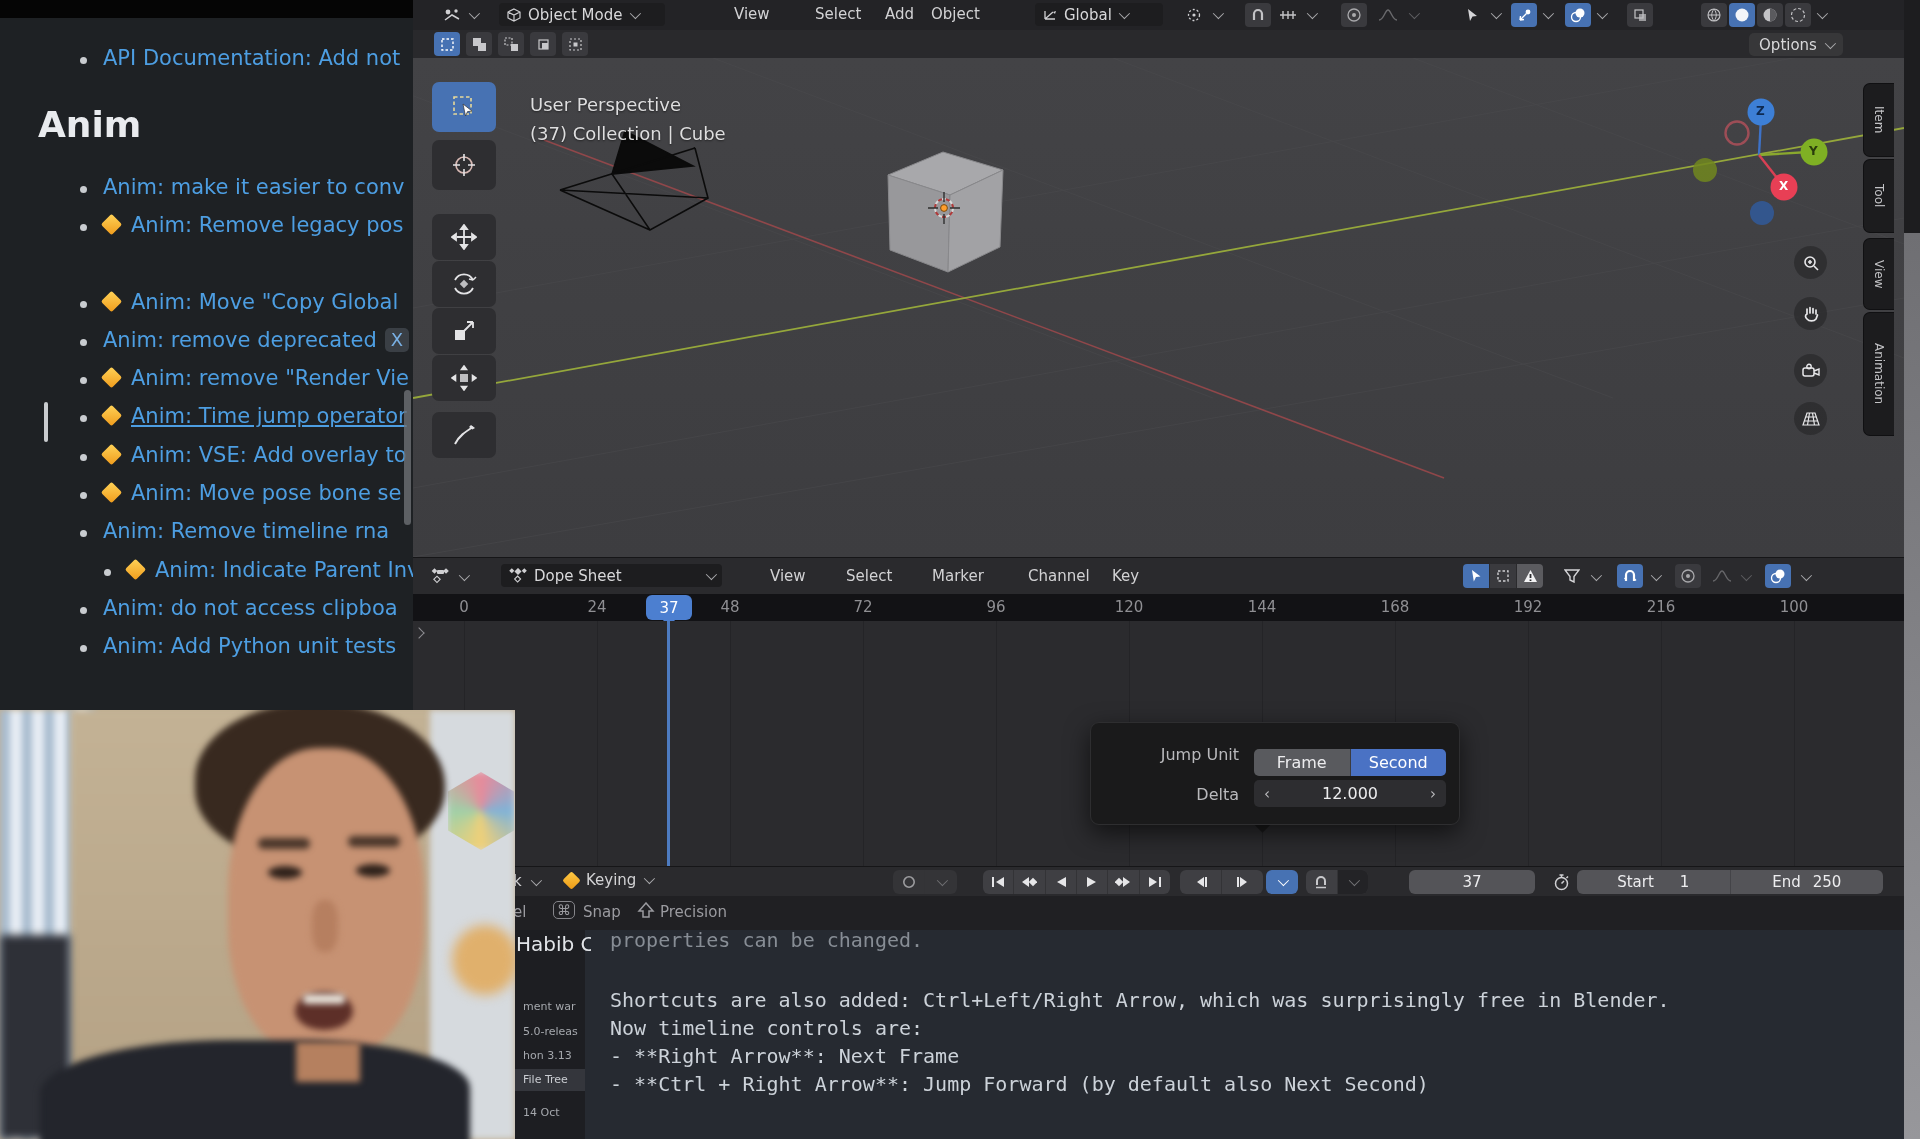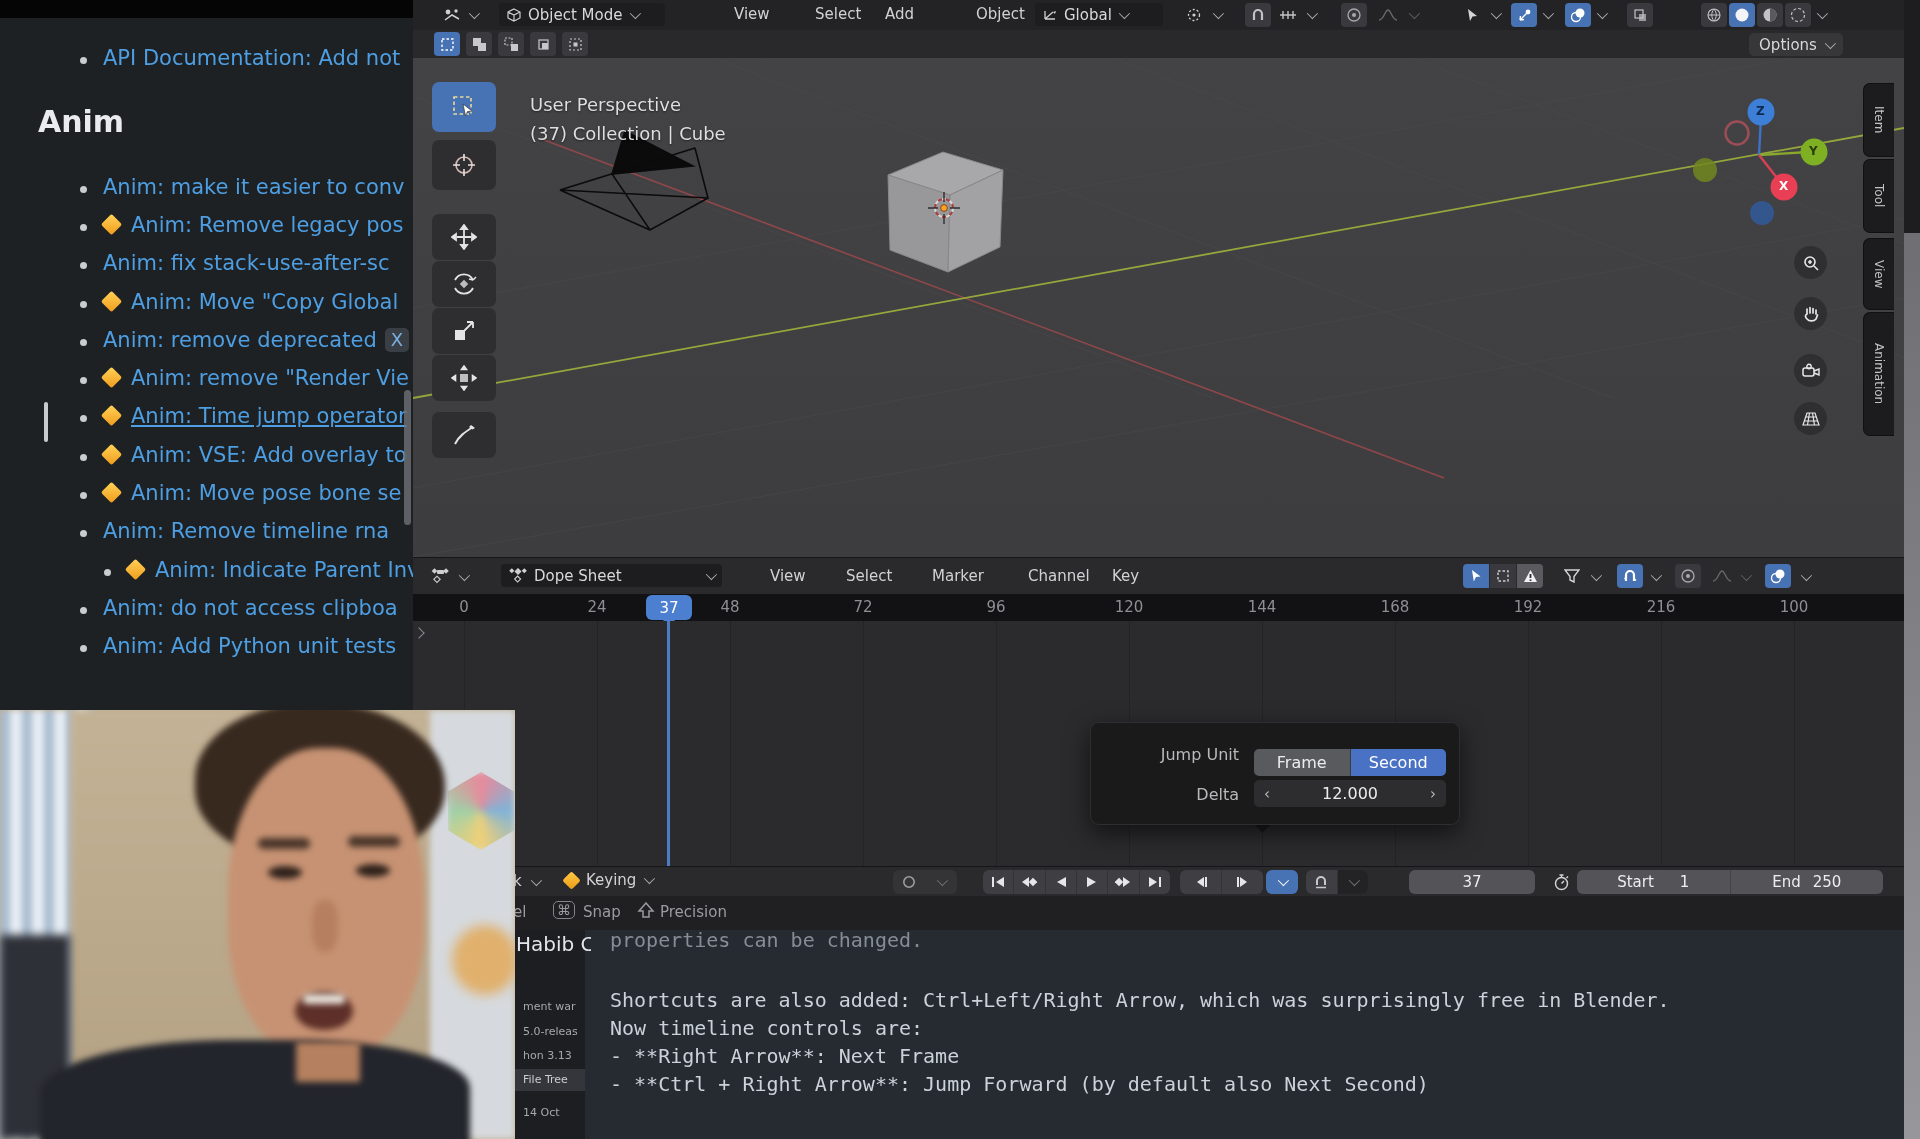--- a/index.html
+++ b/index.html
@@ -7,21 +7,21 @@
        font-family:"DejaVu Sans","Liberation Sans",sans-serif;}
   .abs{position:absolute;}
   
   .changelog{left:0;top:18px;width:413px;height:692px;background:#1e2124;overflow:hidden;}
   .cl-row{position:absolute;left:0;width:413px;height:30px;white-space:nowrap;}
   .cl-bullet{position:absolute;left:80px;top:9px;width:7px;height:7px;border-radius:50%;background:#c9ccd0;}
   .cl-link{position:absolute;left:103px;top:-2px;font-size:21px;color:#4d9ee2;}
   .cl-link.dia{left:131px;}
   .diamond{position:absolute;left:104px;top:2px;width:15px;height:15px;transform:rotate(45deg);
            background:linear-gradient(135deg,#ffd257,#f09c1c);border-radius:2px;}
-  .cl-head{position:absolute;left:38px;top:86px;font-size:30px;font-weight:bold;color:#e9ebee;}
+  .cl-head{position:absolute;left:38px;top:86px;font-size:36px;font-weight:bold;color:#e9ebee;}
   .kbd{display:inline-block;margin-left:8px;padding:1px 6px 2px;background:#3a3f45;border-radius:5px;
        color:#79b0e4;font-size:18px;vertical-align:1px;}
   .cursorbar{left:44px;top:384px;width:4px;height:40px;background:#c9cccf;border-radius:2px;}
   .cl-scroll{left:404px;top:372px;width:7px;height:135px;background:#6d7074;border-radius:4px;opacity:.8;}
   
   .blender{left:413px;top:0;width:1491px;height:930px;background:#3f3f42;}
   .topbar{left:0;top:0;width:1491px;height:30px;background:#232326;border-bottom:1px solid #151517;}
   .toolrow{left:0;top:30px;width:1491px;height:28px;background:#29292c;border-bottom:1px solid #141416;}
   .menu{position:absolute;top:5px;font-size:15px;color:#d2d2d4;}
   .pill{position:absolute;top:3px;height:23px;background:#1d1d1f;border-radius:4px;display:flex;
@@ -104,24 +104,20 @@
 
   <div class="cl-row" style="top:159px;">
     <span class="cl-bullet"></span>
     <span class="cl-link">Anim: make it easier to conv</span>
     </div>
   <div class="cl-row" style="top:197px;">
     <span class="cl-bullet"></span>
     <span class="diamond"></span>
     <span class="cl-link dia">Anim: Remove legacy pos</span>
     </div>
-  <div class="cl-row" style="top:235px;">
-    <span class="cl-bullet"></span>
-    <span class="cl-link">Anim: fix stack-use-after-sc</span>
-    </div>
   <div class="cl-row" style="top:274px;">
     <span class="cl-bullet"></span>
     <span class="diamond"></span>
     <span class="cl-link dia">Anim: Move "Copy Global</span>
     </div>
   <div class="cl-row" style="top:312px;">
     <span class="cl-bullet"></span>
     <span class="cl-link"><span>Anim: remove deprecated</span><span class="kbd">X</span></span>
     </div>
   <div class="cl-row" style="top:350px;">
@@ -180,21 +176,21 @@
     <div class="pill" style="left:86px;width:150px;">
       <svg width="14" height="14" viewBox="0 0 14 14">
           <path d="M7 1 L13 4 L13 10 L7 13 L1 10 L1 4 Z M1 4 L7 7 L13 4 M7 7 L7 13" stroke="#cfcfd2" stroke-width="1.2" fill="none"></path>
         </svg>
       <span>Object Mode</span>
       <span class="chev"></span>
     </div>
     <span class="menu" style="left:321px;">View</span>
     <span class="menu" style="left:402px;">Select</span>
     <span class="menu" style="left:472px;">Add</span>
-    <span class="menu" style="left:563px;">Object</span>
+    <span class="menu" style="left:518px;">Object</span>
     <div class="pill" style="left:622px;width:112px;">
       <svg width="14" height="13" viewBox="0 0 14 13">
           <path d="M2 11 L2 3 M2 11 L12 11 M2 11 L10 4" stroke="#cfcfd2" stroke-width="1.3" fill="none"></path>
           <path d="M10 4 l3 -1 l-1 3 z" fill="#cfcfd2"></path>
         </svg>
       <span>Global</span>
       <span class="chev"></span>
     </div>
     <div class="ib" style="left:768px;">
       <svg width="16" height="16" viewBox="0 0 16 16">

